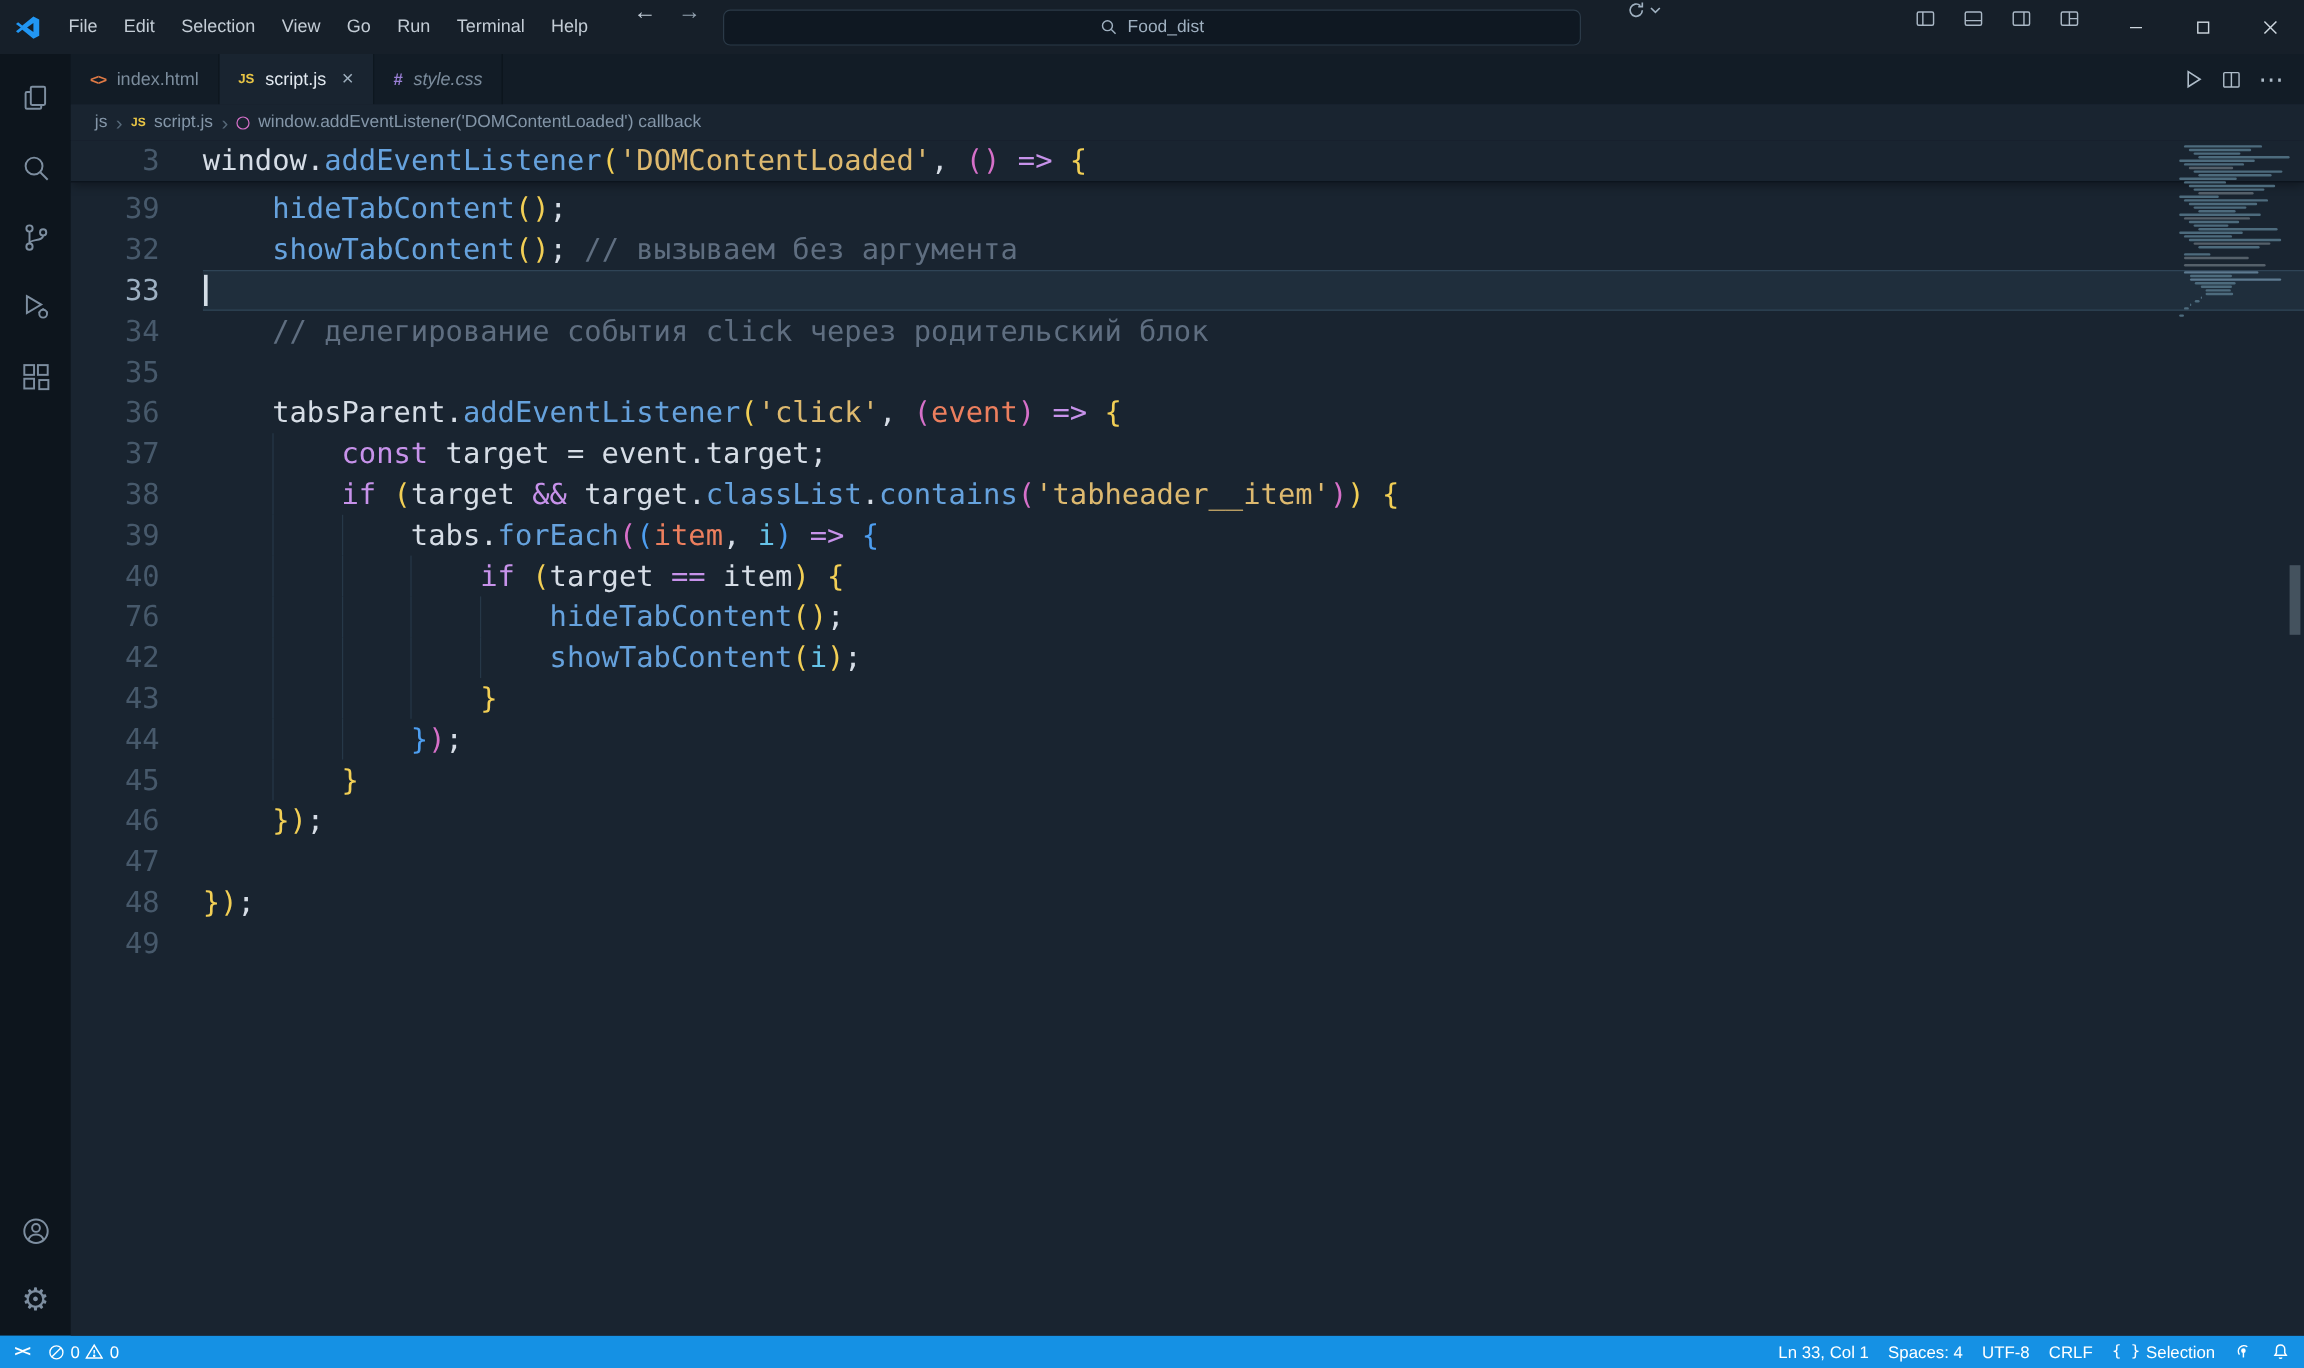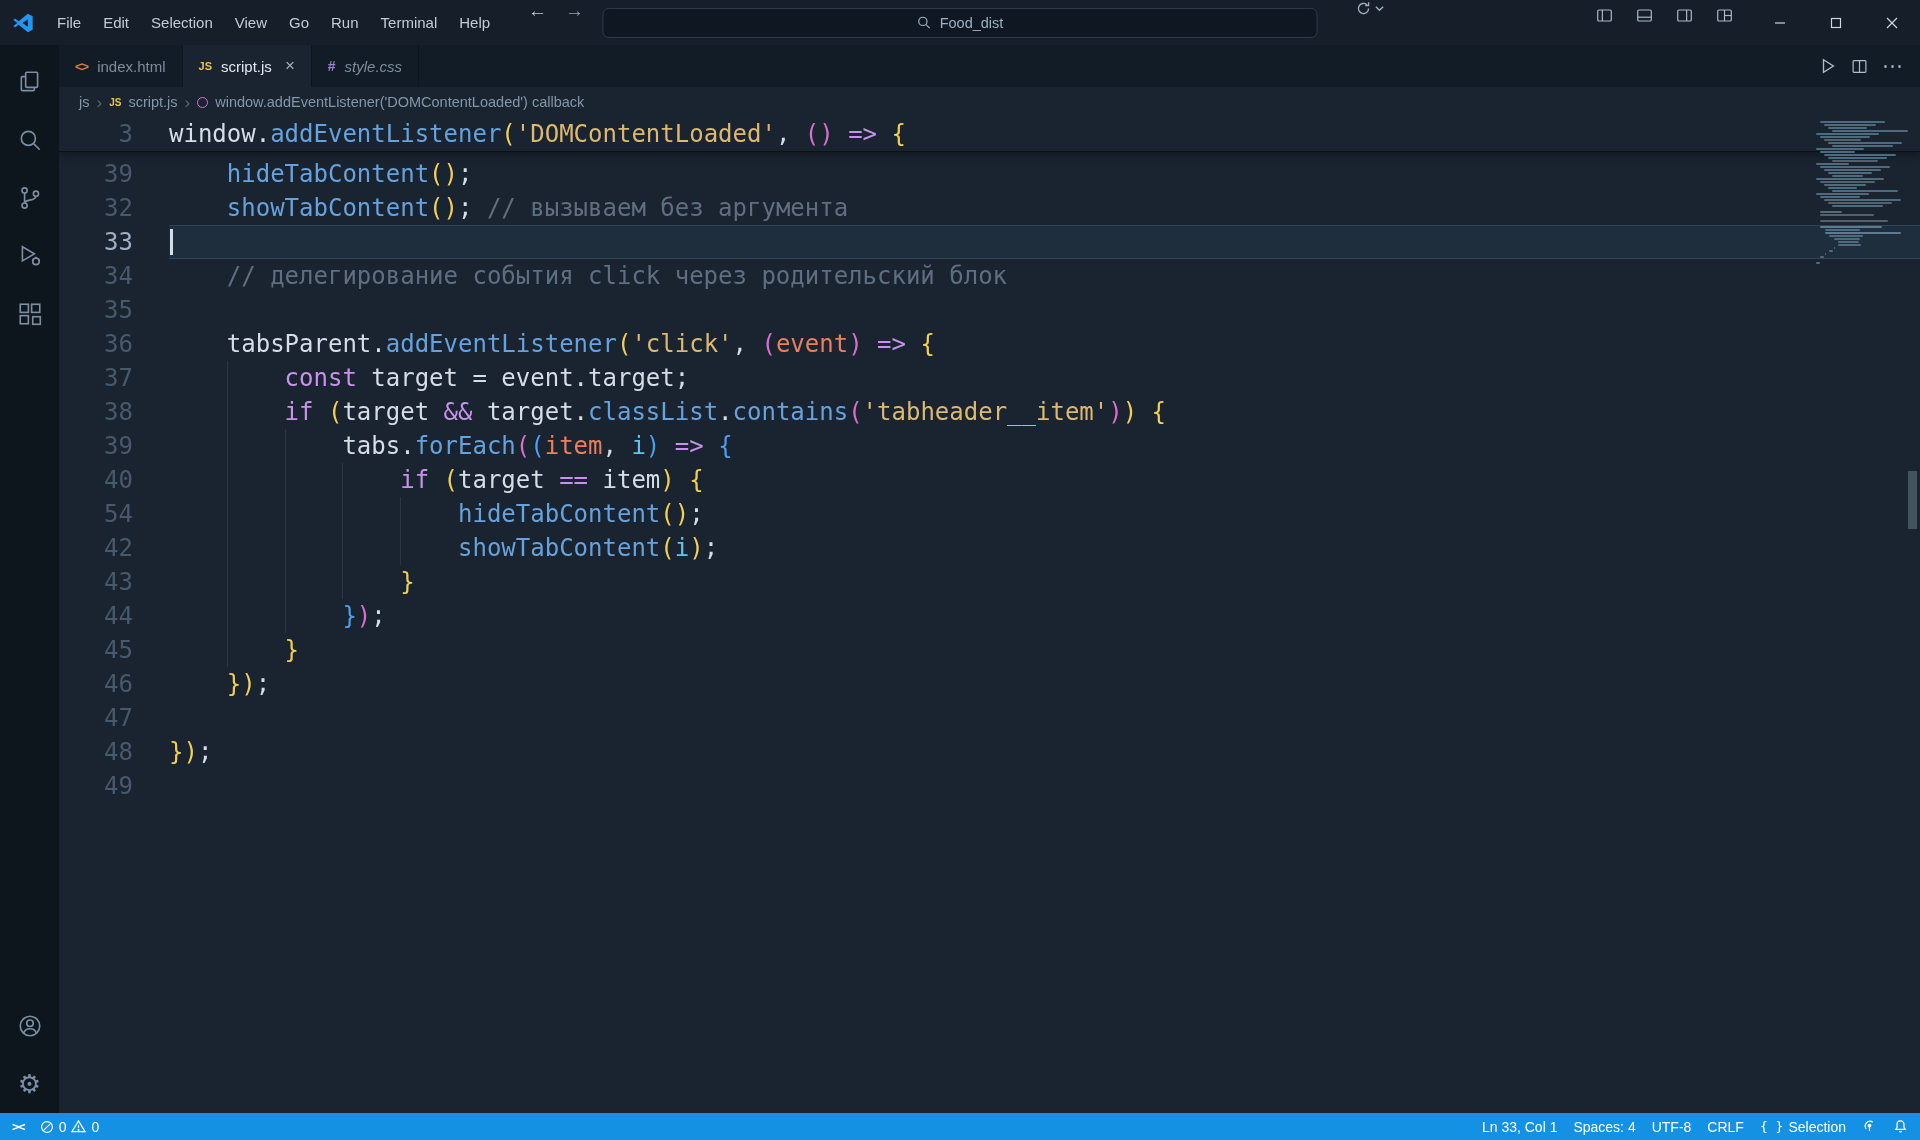--- a/index.html
+++ b/index.html
@@ -363,21 +363,21 @@
             </div>
             <div class="code-line">
               <div class="line-number">39</div>
               <div class="line-content"><span class="guide" style="left: 4ch;"></span><span class="guide" style="left: 8ch;"></span><span class="tk-pl">            tabs.</span><span class="tk-fn">forEach</span><span class="tk-b2">(</span><span class="tk-b3">(</span><span class="tk-pr">item</span><span class="tk-pl">, </span><span class="tk-cy">i</span><span class="tk-b3">)</span><span class="tk-pl"> </span><span class="tk-op">=&gt;</span><span class="tk-pl"> </span><span class="tk-b3">{</span></div>
             </div>
             <div class="code-line">
               <div class="line-number">40</div>
               <div class="line-content"><span class="guide" style="left: 4ch;"></span><span class="guide" style="left: 8ch;"></span><span class="guide" style="left: 12ch;"></span><span class="tk-pl">                </span><span class="tk-kw">if</span><span class="tk-pl"> </span><span class="tk-b1">(</span><span class="tk-pl">target </span><span class="tk-op">==</span><span class="tk-pl"> item</span><span class="tk-b1">)</span><span class="tk-pl"> </span><span class="tk-b1">{</span></div>
             </div>
             <div class="code-line">
-              <div class="line-number">54</div>
+              <div class="line-number">76</div>
               <div class="line-content"><span class="guide" style="left: 4ch;"></span><span class="guide" style="left: 8ch;"></span><span class="guide" style="left: 12ch;"></span><span class="guide" style="left: 16ch;"></span><span class="tk-pl">                    </span><span class="tk-fn">hideTabContent</span><span class="tk-b1">()</span><span class="tk-pl">;</span></div>
             </div>
             <div class="code-line">
               <div class="line-number">42</div>
               <div class="line-content"><span class="guide" style="left: 4ch;"></span><span class="guide" style="left: 8ch;"></span><span class="guide" style="left: 12ch;"></span><span class="guide" style="left: 16ch;"></span><span class="tk-pl">                    </span><span class="tk-fn">showTabContent</span><span class="tk-b1">(</span><span class="tk-cy">i</span><span class="tk-b1">)</span><span class="tk-pl">;</span></div>
             </div>
             <div class="code-line">
               <div class="line-number">43</div>
               <div class="line-content"><span class="guide" style="left: 4ch;"></span><span class="guide" style="left: 8ch;"></span><span class="guide" style="left: 12ch;"></span><span class="tk-pl">                </span><span class="tk-b1">}</span></div>
             </div>

